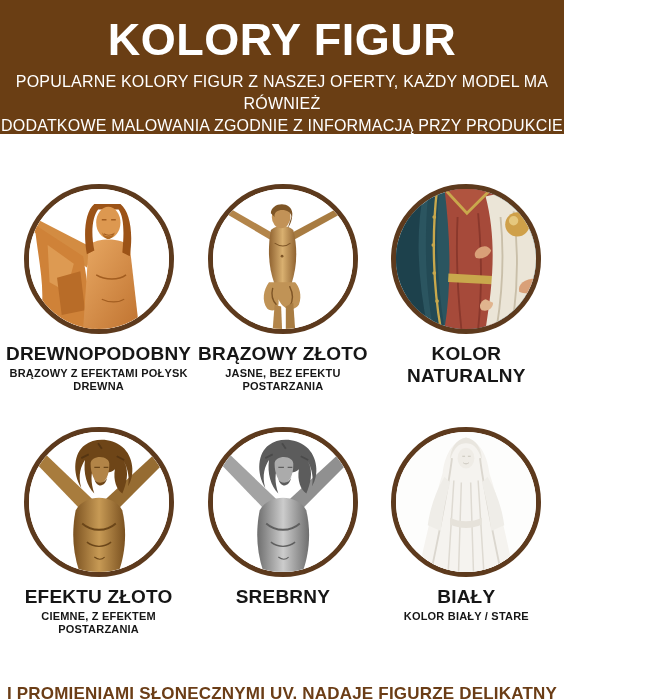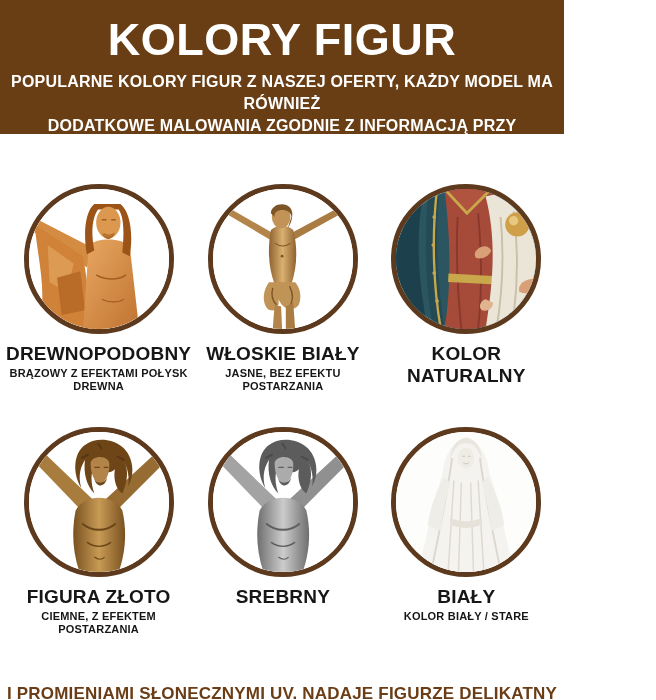--- a/index.html
+++ b/index.html
@@ -22,21 +22,21 @@
   .title {
     margin: 0;
     font-size: 45px;
     font-weight: bold;
     letter-spacing: 0.5px;
     line-height: 48px;
   }
   .subtitle {
     margin: 7px auto 0;
     font-size: 16px;
-    font-weight: bold;
+    font-weight: normal;
     line-height: 22px;
     letter-spacing: 0.2px;
   }
   
   .grid {
     display: grid;
     grid-template-columns: repeat(3, 1fr);
     row-gap: 34px;
     margin-top: 50px;
     padding: 0 6px;
@@ -144,21 +144,21 @@
           <path d="M60,100 C54,108 52,120 58,128 C66,134 72,126 70,118 C76,130 86,132 92,124 C96,114 92,104 88,100 Z" fill="#c09356"></path>
           <path d="M64,106 C62,114 64,120 68,124 M82,104 C86,112 86,120 82,126" stroke="#7e5526" stroke-width="1.5" fill="none"></path>
           <path d="M66,124 L64,150 L74,150 L73,126 Z" fill="#b3854a"></path>
           <path d="M78,126 L78,150 L88,150 L86,122 Z" fill="#a87c42"></path>
           <ellipse cx="73" cy="30" rx="10" ry="12" fill="#c29257"></ellipse>
           <path d="M62,26 C62,14 84,12 85,26 C85,34 82,40 80,42 L84,30 C84,20 64,20 66,30 Z" fill="#7e5526"></path>
           <path d="M66,58 C72,62 78,62 83,58" stroke="#7e5526" stroke-width="1.2" fill="none"></path>
           <circle cx="74" cy="72" r="1.5" fill="#7e5526"></circle>
         </svg>
       </div>
-      <div class="opt-name">WŁOSKIE BIAŁY</div>
+      <div class="opt-name">BRĄZOWY ZŁOTO</div>
       <div class="opt-desc">JASNE, BEZ EFEKTU POSTARZANIA</div>
     </div>
 
     <div class="cell">
       <div class="circle">
         <svg viewBox="0 0 150 150" aria-hidden="true">
           <rect width="150" height="150" fill="#2b5560"></rect>
           <path d="M0,0 L30,0 C20,50 24,100 34,150 L0,150 Z" fill="#1d414c"></path>
           <path d="M34,10 C30,60 32,110 40,150 L52,150 C44,100 42,50 46,8 Z" fill="#234a55"></path>
           <path d="M44,0 C38,50 40,105 48,150" stroke="#c9a84c" stroke-width="2.5" fill="none"></path>
@@ -200,21 +200,21 @@
           <path d="M57,98 C67,107 83,107 93,98" stroke="#6b4619" stroke-width="2" fill="none"></path>
           <path d="M62,118 C70,124 80,124 88,118" stroke="#6b4619" stroke-width="1.5" fill="none"></path>
           <path d="M70,134 C74,137 78,137 81,134" stroke="#6b4619" stroke-width="1.2" fill="none"></path>
           <path d="M60,14 C48,22 46,44 56,60 C52,46 56,36 60,30 C58,44 62,58 70,66 C66,54 66,44 70,36 C76,44 86,46 92,40 C90,52 94,62 100,66 C104,56 108,44 102,32 C106,40 108,50 106,58 C114,46 112,26 100,16 C88,6 70,6 60,14 Z" fill="#6e4517"></path>
           <path d="M66,34 C66,24 88,24 86,36 C86,46 82,54 76,56 C70,54 66,44 66,34 Z" fill="#b28447"></path>
           <path d="M70,38 L76,38 M80,38 L85,38" stroke="#6b4619" stroke-width="1.3"></path>
           <path d="M70,50 C72,60 82,60 84,48 C82,56 72,56 70,50" fill="#6e4517"></path>
           <path d="M56,28 L64,24 M94,26 L102,30 M74,12 L78,18" stroke="#553512" stroke-width="2"></path>
         </svg>
       </div>
-      <div class="opt-name">FIGURA ZŁOTO</div>
+      <div class="opt-name">EFEKTU ZŁOTO</div>
       <div class="opt-desc">CIEMNE, Z EFEKTEM POSTARZANIA</div>
     </div>
 
     <div class="cell">
       <div class="circle">
         <svg viewBox="0 0 150 150" aria-hidden="true">
           <defs>
             <linearGradient id="slv" x1="0" y1="0" x2="1" y2="0">
               <stop offset="0" stop-color="#6e6e6e"></stop>
                 <stop offset="0.5" stop-color="#cccccc"></stop>

